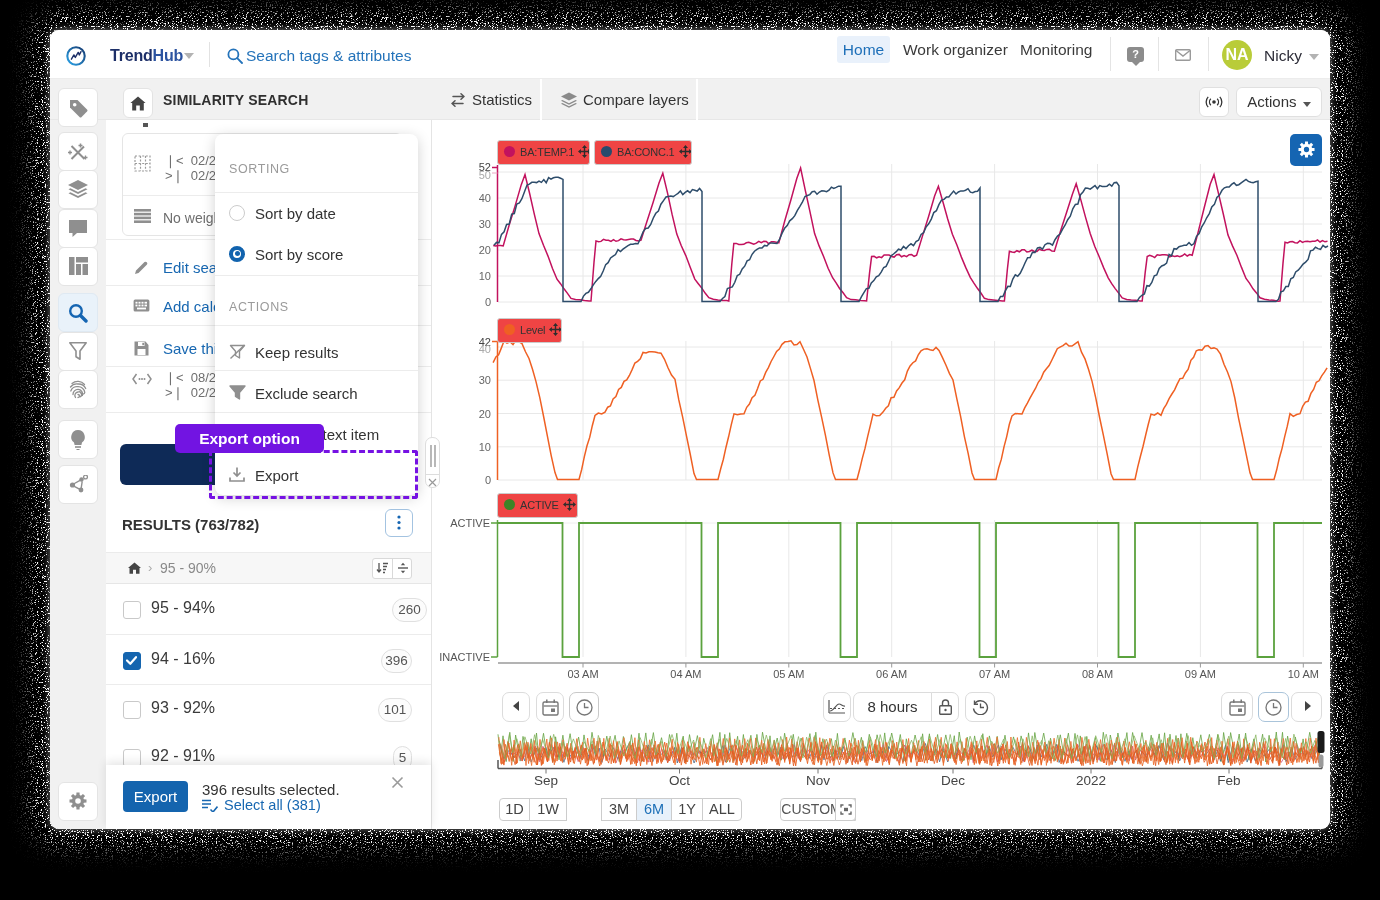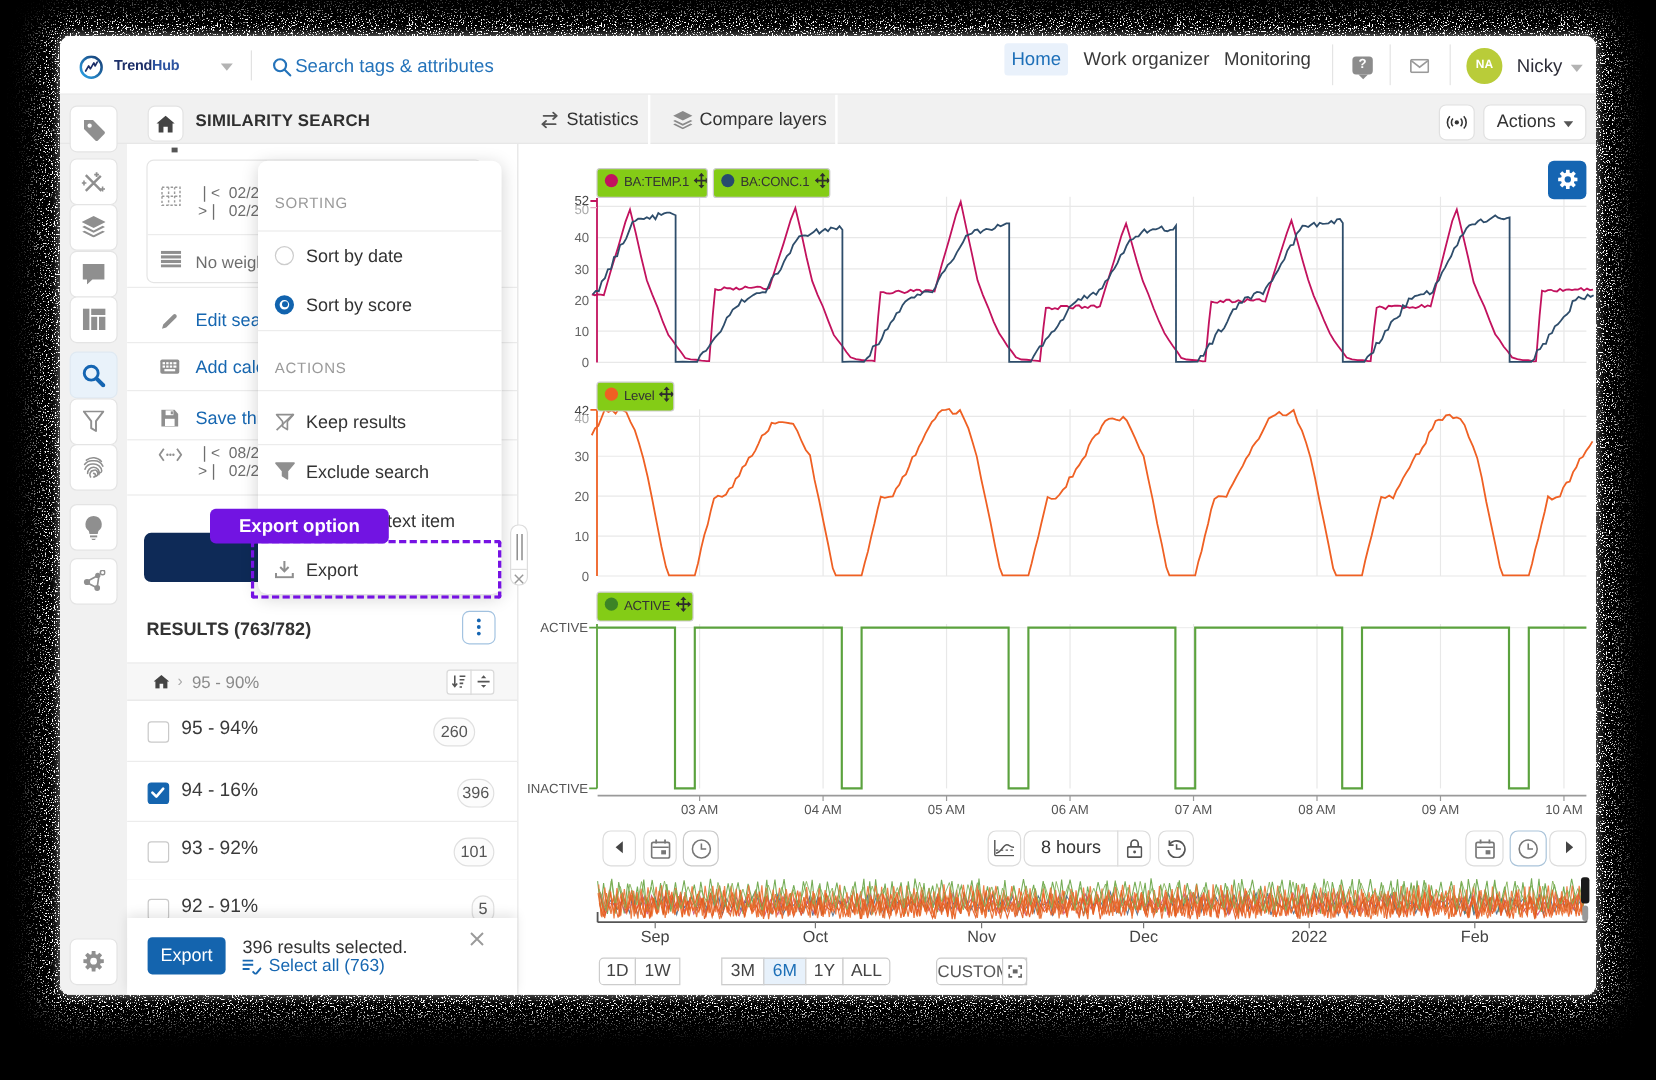--- a/index.html
+++ b/index.html
@@ -1,27 +1,27 @@
 <!DOCTYPE html>
 <html><head><meta charset="utf-8"><style>
 *{margin:0;padding:0;box-sizing:border-box}
 html,body{width:1380px;height:900px;background:#000;font-family:"Liberation Sans",sans-serif;overflow:hidden}
 #win{position:absolute;left:50px;top:30px;width:1280px;height:799px;background:#fff;border-radius:9px;overflow:hidden;
 box-shadow:0 0 7px 1px rgba(255,255,255,.38)}
 #topbar{position:absolute;left:0;top:0;width:1280px;height:48px;background:#fff}
-#brand{position:absolute;left:45px;top:17px;font-size:12px;font-weight:700;color:#1d2f68;letter-spacing:-.2px}
+#brand{position:absolute;left:60px;top:17px;font-size:16px;font-weight:700;color:#1d2f68;letter-spacing:-.2px}
 #brand span{color:#2c53a0}
 .caret{display:inline-block;width:0;height:0;border-left:5.5px solid transparent;border-right:5.5px solid transparent;border-top:6px solid #b3b3b3}
 #tbdiv{position:absolute;left:159px;top:12px;width:1px;height:25px;background:#e2e2e2}
 #searchtxt{position:absolute;left:196px;top:17px;font-size:15.5px;color:#2473ba}
 .navitem{position:absolute;top:6px;height:27px;line-height:27px;font-size:15.5px;color:#3a3a3a}
 .vsep{position:absolute;top:7px;width:1px;height:34px;background:#e4e4e4}
 #helpicon{position:absolute;left:1077px;top:17px;width:17px;height:15px;background:#8c8c8c;border-radius:3px;color:#fff;font-size:11px;font-weight:700;text-align:center;line-height:15px}
 #helpicon:after{content:"";position:absolute;left:4.5px;top:14.5px;border-left:4px solid transparent;border-right:4px solid transparent;border-top:4.5px solid #8c8c8c}
-#avatar{position:absolute;left:1172px;top:10px;width:30px;height:30px;border-radius:50%;background:#b9cc39;color:#fff;font-size:10px;font-weight:700;text-align:center;line-height:30px}
+#avatar{position:absolute;left:1172px;top:10px;width:30px;height:30px;border-radius:50%;background:#b9cc39;color:#fff;font-size:16px;font-weight:700;text-align:center;line-height:30px}
 #uname{position:absolute;left:1214px;top:17px;font-size:15.5px;color:#2d2d38}
 #toolbar{position:absolute;left:0;top:48px;width:1280px;height:42px;background:#f1f1f1;border-bottom:1px solid #e7e7e7;border-top:1px solid #ececec}
 #homebtn{position:absolute;left:73px;top:9px;width:30px;height:30px;background:#fff;border:1px solid #e3e3e3;border-radius:6px;text-align:center}
 #simtitle{position:absolute;left:113px;top:13px;font-size:14px;font-weight:700;color:#2f2f2f;letter-spacing:.2px}
 .tbsep{position:absolute;top:0;width:2px;height:41px;background:#fff}
 .tabitem{position:absolute;top:12px;font-size:15px;color:#333}
 #viewname{position:absolute;left:733px;top:13px;width:330px;text-align:center;font-size:14.5px;color:#333;white-space:nowrap}
 #viewname span{color:#9b9b9b}
 .toolbtn{position:absolute;top:8px;height:30px;background:#fff;border:1px solid #e0e0e0;border-radius:6px}
 #sidebar{position:absolute;left:0;top:90px;width:56px;height:709px;background:#f1f1f1}
@@ -38,21 +38,21 @@
 #dotsbtn{position:absolute;left:279px;top:389px;width:28px;height:28px;border:1.5px solid #a3c3e1;border-radius:6px;background:#fff;text-align:center}
 #crumb{position:absolute;left:0;top:432px;width:325px;height:32px;background:#f7f7f7;border-top:1px solid #ebebeb;border-bottom:1px solid #e6e6e6}
 .rrow{position:absolute;left:0;width:325px;background:#fff}
 .cb{position:absolute;left:17px;width:18px;height:18px;border:1.5px solid #c9c9c9;border-radius:3px;background:#fff}
 .cb.on{background:#1565af;border-color:#1565af}
 .rlabel{position:absolute;left:45px;font-size:16px;color:#3a3a3a}
 .badge{position:absolute;height:24px;line-height:22px;border:1px solid #e0e0e0;border-radius:12px;background:#fcfcfc;font-size:13.5px;color:#555;text-align:center}
 #pfooter{position:absolute;left:0;top:645px;width:325px;height:64px;background:#fff;box-shadow:0 -3px 9px rgba(0,0,0,.1);z-index:8}
 #exportbtn{position:absolute;left:17px;top:16px;width:65px;height:31px;background:#1464ae;border-radius:4px;color:#fff;font-size:15px;text-align:center;line-height:31px}
 #chartarea{position:absolute;left:383px;top:90px;width:897px;height:709px;background:#fff}
-.legend{position:absolute;height:25px;background:#84cc16;border:1px solid #ccc;border-radius:3px;font-size:11px;letter-spacing:-0.2px;color:#333;white-space:nowrap;z-index:5;line-height:23px;overflow:hidden}
+.legend{position:absolute;height:25px;background:#ef4444;border:1px solid #ccc;border-radius:3px;font-size:11px;letter-spacing:-0.2px;color:#333;white-space:nowrap;z-index:5;line-height:23px;overflow:hidden}
 .legend .dot{display:inline-block;width:11px;height:11px;border-radius:50%;margin:0 5px 0 6px;vertical-align:-1px}
 #gearbtn{position:absolute;left:857px;top:14px;width:32px;height:32px;background:#1565b2;border-radius:5px;text-align:center;z-index:5}
 .ctrlbtn{position:absolute;top:572px;height:30px;background:#fff;border:1px solid #dcdcdc;border-radius:7px;text-align:center}
 .ctrlbtn svg{display:block;margin:6px auto 0}
 #hours8{position:absolute;left:420px;top:572px;width:79px;height:30px;background:#fff;border:1px solid #dcdcdc;font-size:15px;color:#333;text-align:center;line-height:28px;border-radius:7px 0 0 7px}
 .rangebtn{position:absolute;top:678px;height:23px;background:#fff;border:1px solid #ccc;font-size:14.5px;color:#444;text-align:center;line-height:21px}
 #dropdown{position:absolute;left:165px;top:104px;width:203px;height:361px;background:#fff;border-radius:8px;box-shadow:0 3px 14px rgba(0,0,0,.18);z-index:30}
 .ddlabel{position:absolute;left:14px;font-size:12.5px;color:#9a9a9a;letter-spacing:.6px}
 .dditem{position:absolute;left:40px;font-size:15px;color:#333}
 .dddiv{position:absolute;left:0;width:203px;height:1px;background:#ececec}
@@ -294,21 +294,21 @@
         <path d="M3 1 v9 M1 7.5 L3 10 L5 7.5" fill="none" stroke="#555" stroke-width="1.3"></path>
         <path d="M7 1.5 h5 M7 4.5 h4 M7 7.5 h3 M7 10.5 h2" stroke="#555" stroke-width="1.3"></path>
       </svg>
 <svg width="12" height="12" viewBox="0 0 12 12" style="position:absolute;left:291px;top:442px;z-index:5">
         <path d="M1 6 h10" stroke="#555" stroke-width="1.4"></path>
         <path d="M3.8 3.2 h4.4 L6 0.8 Z M3.8 8.8 h4.4 L6 11.2 Z" fill="#555"></path>
       </svg>
 <div class="rrow" style="top:465px;height:49.5px;border-bottom:1px solid #ececec"></div>
 <div class="cb" style="top:481px"></div>
 <div class="rlabel" style="top:479px">95 - 94%</div>
-<div class="badge" style="top:478px;right:35px;width:35px">260</div>
+<div class="badge" style="top:478px;right:4px;width:35px">260</div>
 <div class="rrow" style="top:515.5px;height:49.5px;border-bottom:1px solid #ececec"></div>
 <div class="cb on" style="top:531.5px"><svg width="15" height="15" viewBox="0 0 15 15">
           <path d="M3 7.5 L6.3 10.8 L12 4.2" fill="none" stroke="#fff" stroke-width="2.2" stroke-linecap="round" stroke-linejoin="round"></path>
         </svg></div>
 <div class="rlabel" style="top:529.5px">94 - 16%</div>
 <div class="badge" style="top:528.5px;right:19px;width:31px">396</div>
 <div class="rrow" style="top:564.5px;height:49.5px;border-bottom:1px solid #ececec"></div>
 <div class="cb" style="top:580.5px"></div>
 <div class="rlabel" style="top:578.5px">93 - 92%</div>
 <div class="badge" style="top:577.5px;right:19px;width:34px">101</div>
@@ -316,21 +316,21 @@
 <div class="cb" style="top:629px"></div>
 <div class="rlabel" style="top:627px">92 - 91%</div>
 <div class="badge" style="top:626px;right:19px;width:19px">5</div>
 <div id="pfooter">
         <div id="exportbtn">Export</div>
         <div style="position:absolute;left:96px;top:16px;font-size:15px;color:#333">396 results selected.</div>
         <svg width="16" height="13" viewBox="0 0 16 13" style="position:absolute;left:96px;top:34px">
           <path d="M0 1.5 h9 M0 5 h9 M0 8.5 h6" stroke="#1767b1" stroke-width="1.6"></path>
           <path d="M8.5 10.5 L11 13 L15.5 7.5" fill="none" stroke="#1767b1" stroke-width="1.6"></path>
         </svg>
-        <div style="position:absolute;left:118px;top:32px;font-size:14.5px;color:#1767b1">Select all (763)</div>
+        <div style="position:absolute;left:118px;top:32px;font-size:14.5px;color:#1767b1">Select all (381)</div>
         <svg width="13" height="13" viewBox="0 0 13 13" style="position:absolute;left:285px;top:11px">
           <path d="M1.5 1.5 L11.5 11.5 M11.5 1.5 L1.5 11.5" stroke="#9a9a9a" stroke-width="1.6"></path>
         </svg>
       </div>
 </div>
 <div id="chartarea">
 <div class="legend" style="left:64px;top:20px;width:93px"><span class="dot" style="background:#c2125e"></span>BA:TEMP.1<svg width="13" height="13" viewBox="0 0 13 13" style="display:inline-block;margin:0 0 0 4px;vertical-align:-2px">
           <path d="M6.5 0 L9 2.9 H4 Z M6.5 13 L9 10.1 H4 Z M0 6.5 L2.9 4 V9 Z M13 6.5 L10.1 4 V9 Z" fill="#2d2d2d"></path>
           <path d="M6.5 2.5 V10.5 M2.5 6.5 H10.5" stroke="#2d2d2d" stroke-width="1.4"></path>
         </svg></div>

